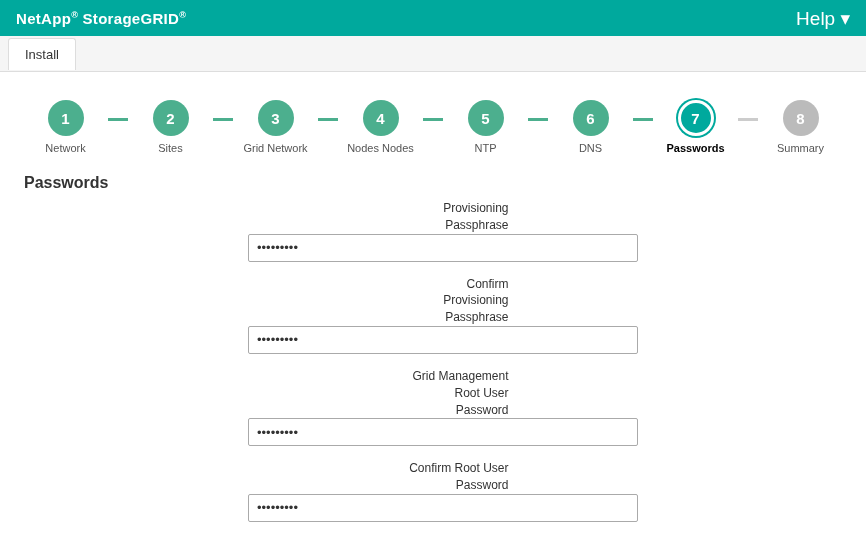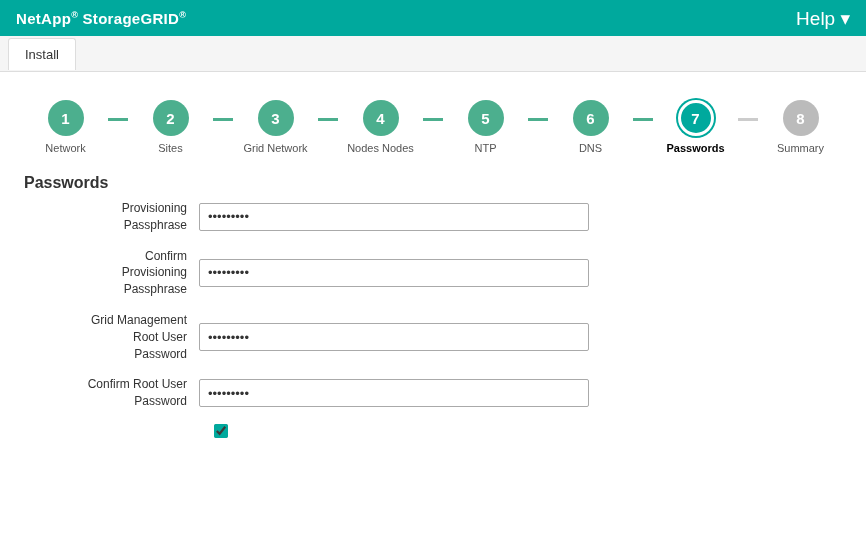--- a/index.html
+++ b/index.html
@@ -136,20 +136,21 @@
     }
 
     
     .form-section {
       padding-left: 20px;
     }
     .form-row {
       display: flex;
       align-items: center;
       margin-bottom: 14px;
+      flex-direction: column;
     }
     .form-label {
       width: 155px;
       text-align: right;
       font-size: 12px;
       color: #333;
       padding-right: 12px;
       line-height: 1.4;
     }
     .form-input {

